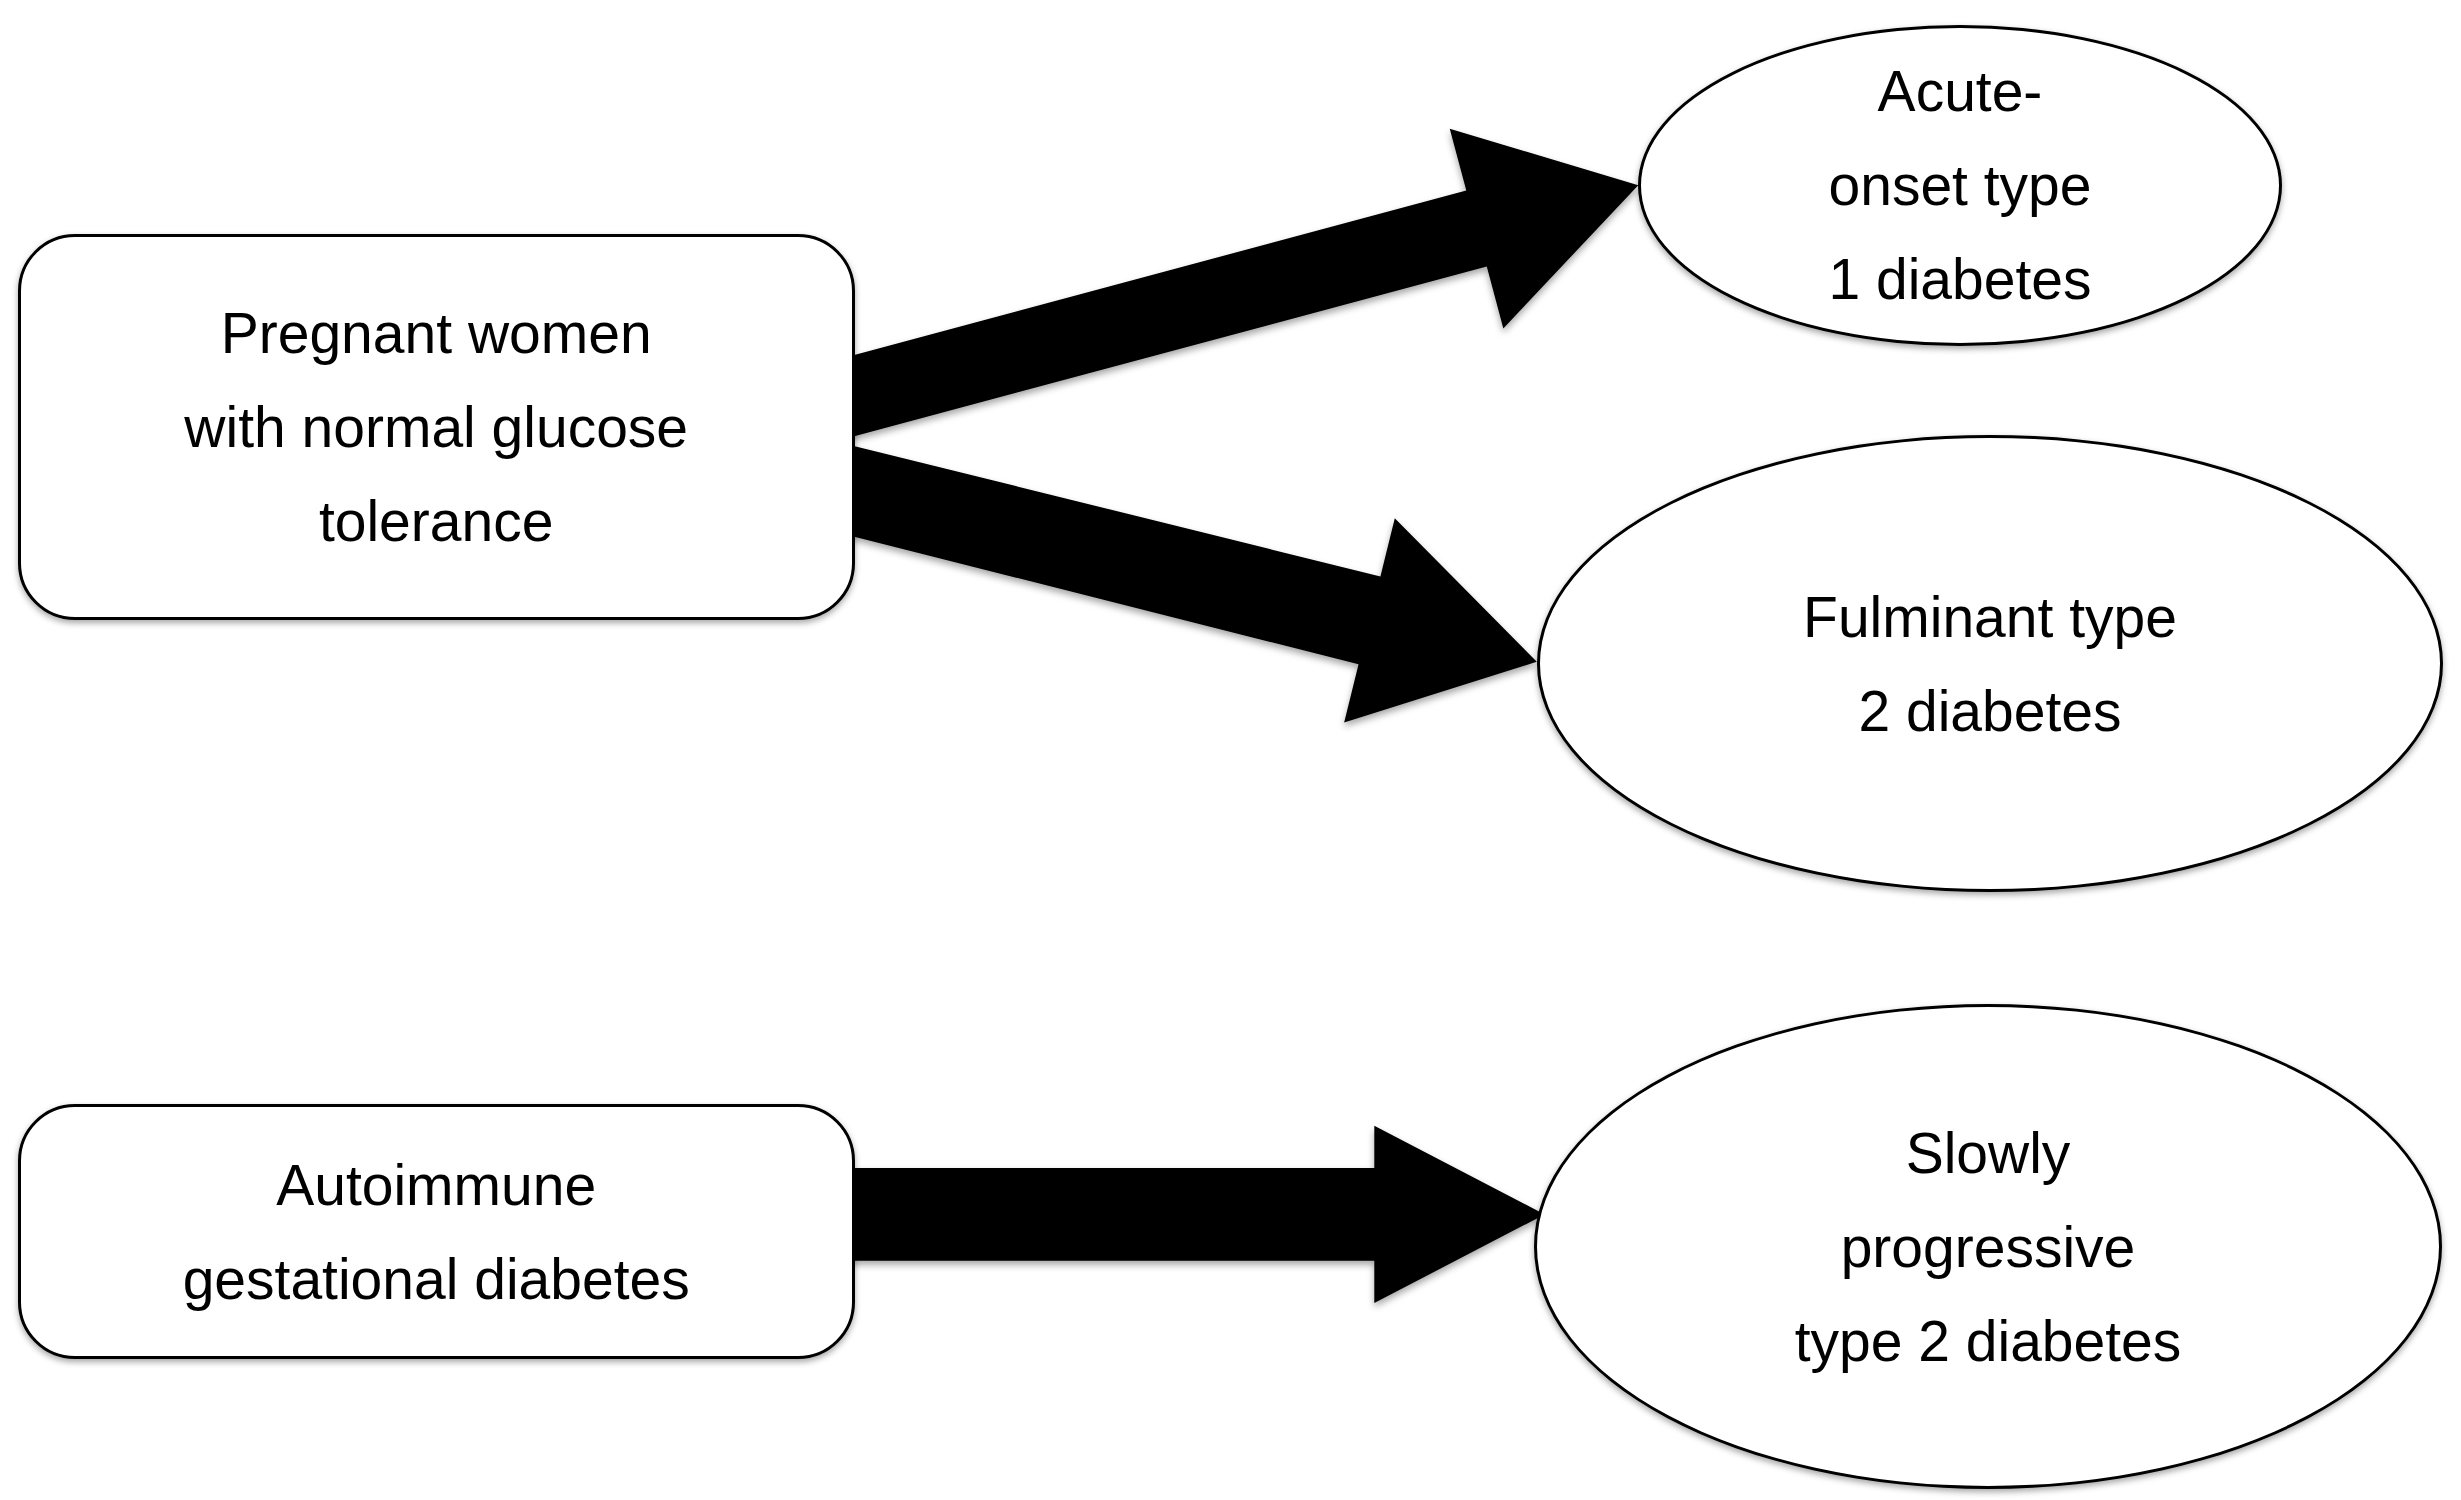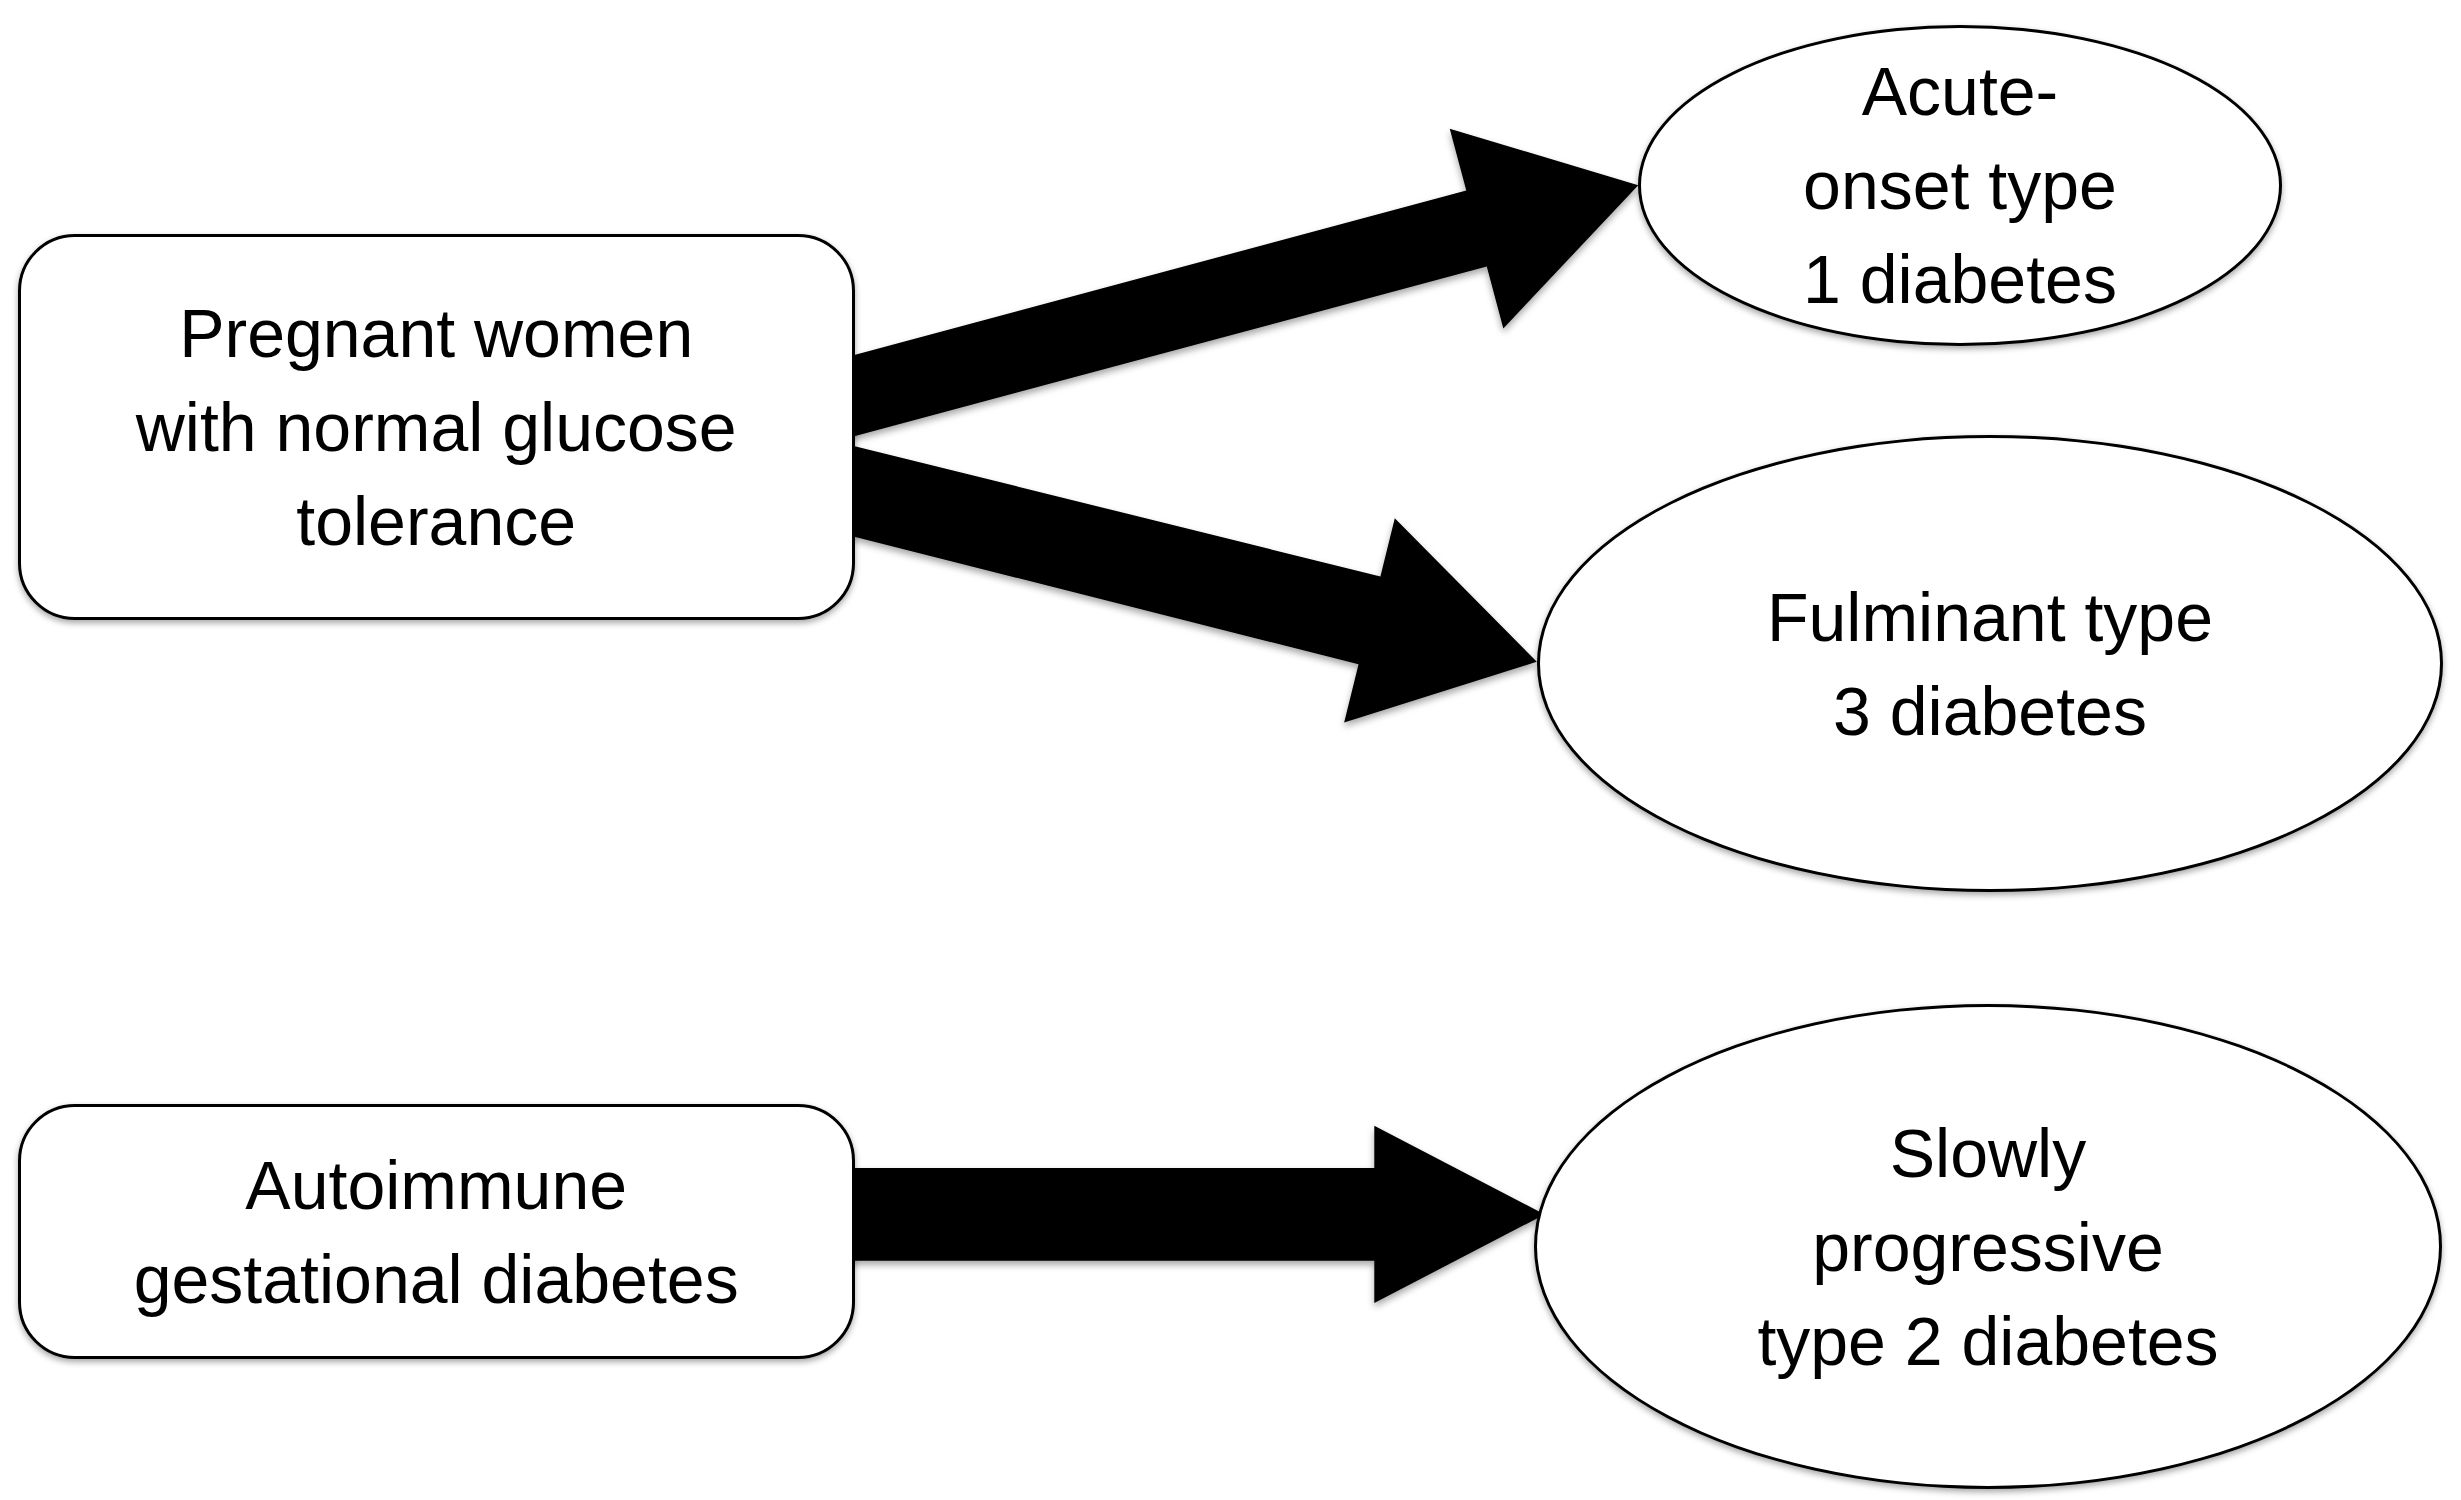--- a/index.html
+++ b/index.html
@@ -22,21 +22,21 @@
   .node {
     position: absolute;
     box-sizing: border-box;
     background: #ffffff;
     border: 3.9px solid #000000;
     color: #000000;
     display: flex;
     align-items: center;
     justify-content: center;
     text-align: center;
-    font-size: 68px;
+    font-size: 57px;
     line-height: 94px;
     white-space: pre-line;
     filter: drop-shadow(0px 3.9px 3px rgba(0,0,0,0.35));
   }
   .rect { border-radius: 57px; }
   .ellipse { border-radius: 50%; }
 
   #node-pregnant   { left: 17.7px;   top: 234px;  width: 837px; height: 386px; }
   #node-autoimmune { left: 17.7px;   top: 1056px; width: 837px; height: 255px; margin-top: 48px; }
   #node-acute      { left: 1638px; top: 24.6px;   width: 644px; height: 321px; }
@@ -71,21 +71,21 @@
   </div>
 
   <div class="node ellipse" id="node-acute">
     <span>Acute-
 onset type
 1 diabetes</span>
   </div>
 
   <div class="node ellipse" id="node-fulminant">
     <span>Fulminant type
-3 diabetes</span>
+2 diabetes</span>
   </div>
 
   <div class="node ellipse" id="node-slowly">
     <span>Slowly
 progressive
 type 2 diabetes</span>
   </div>
 
 </div>
 

